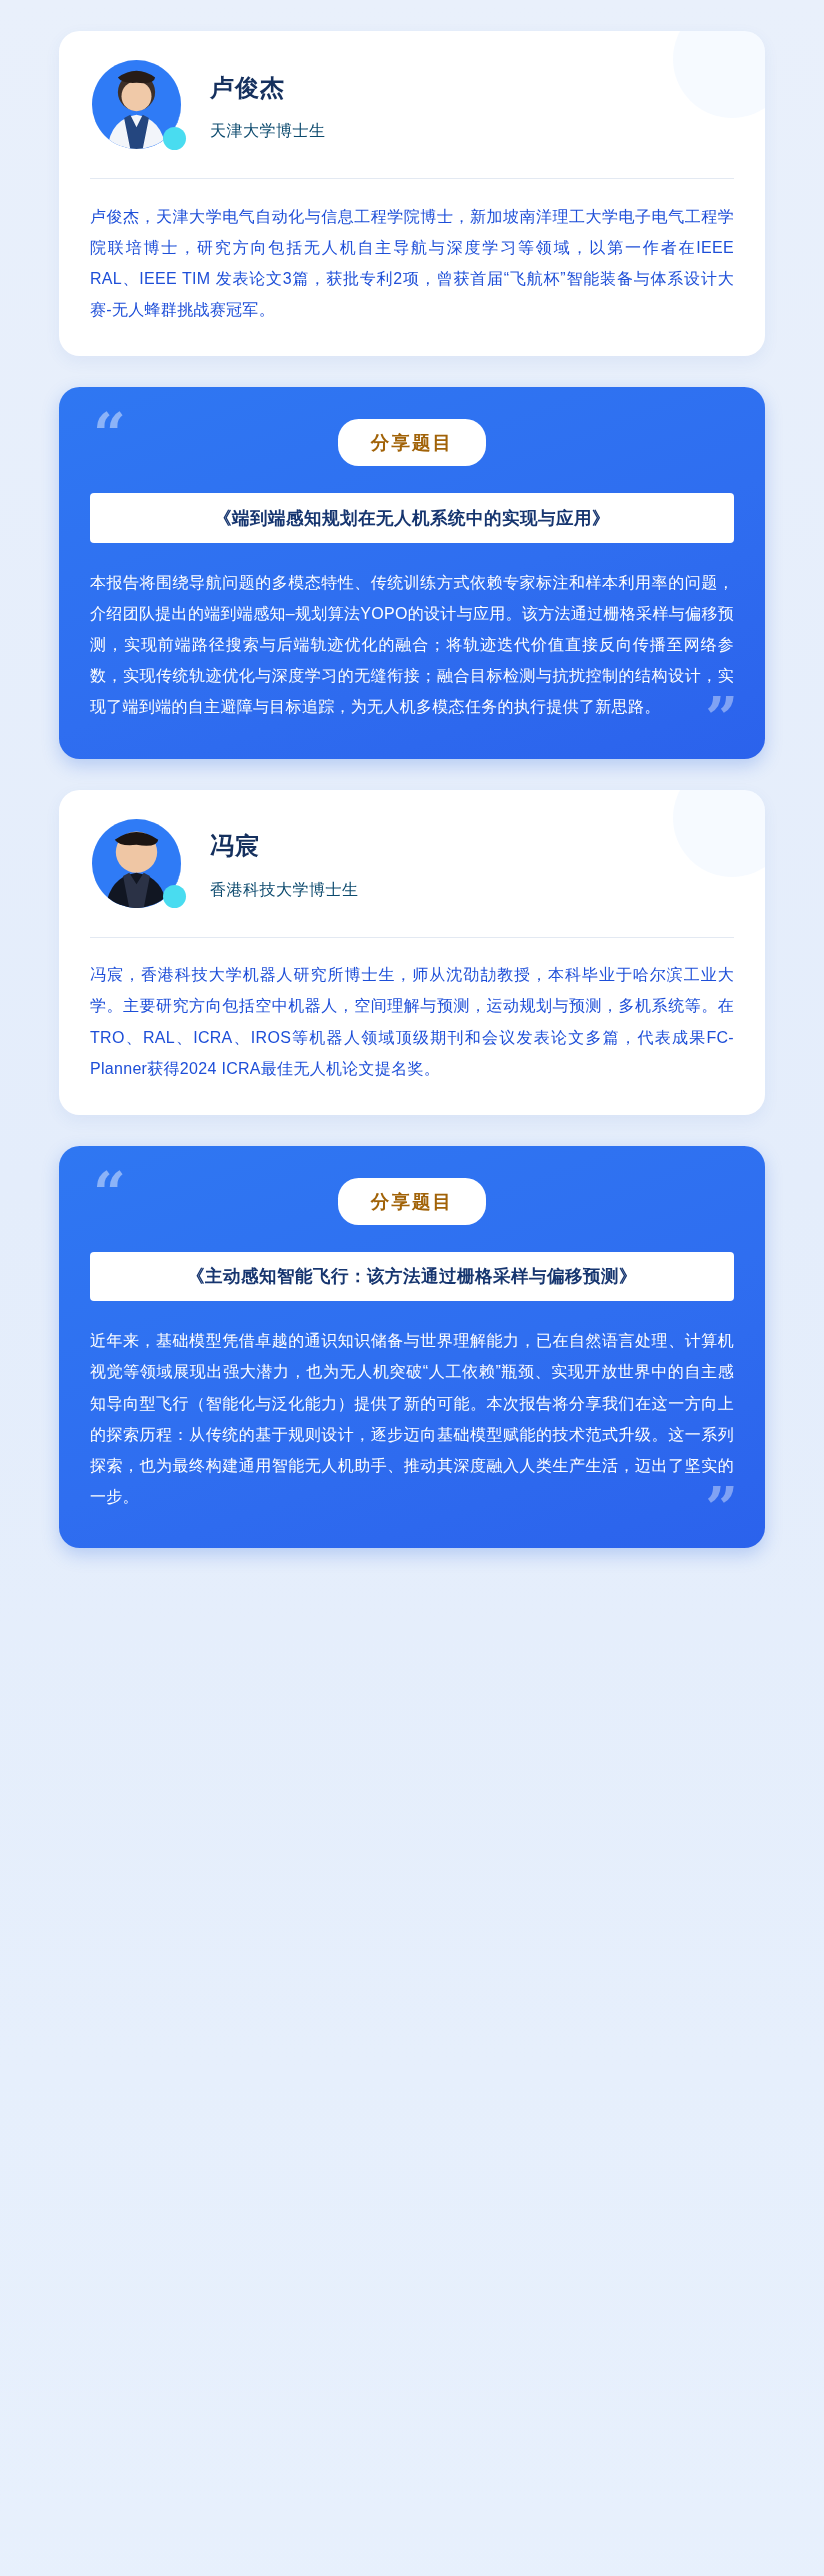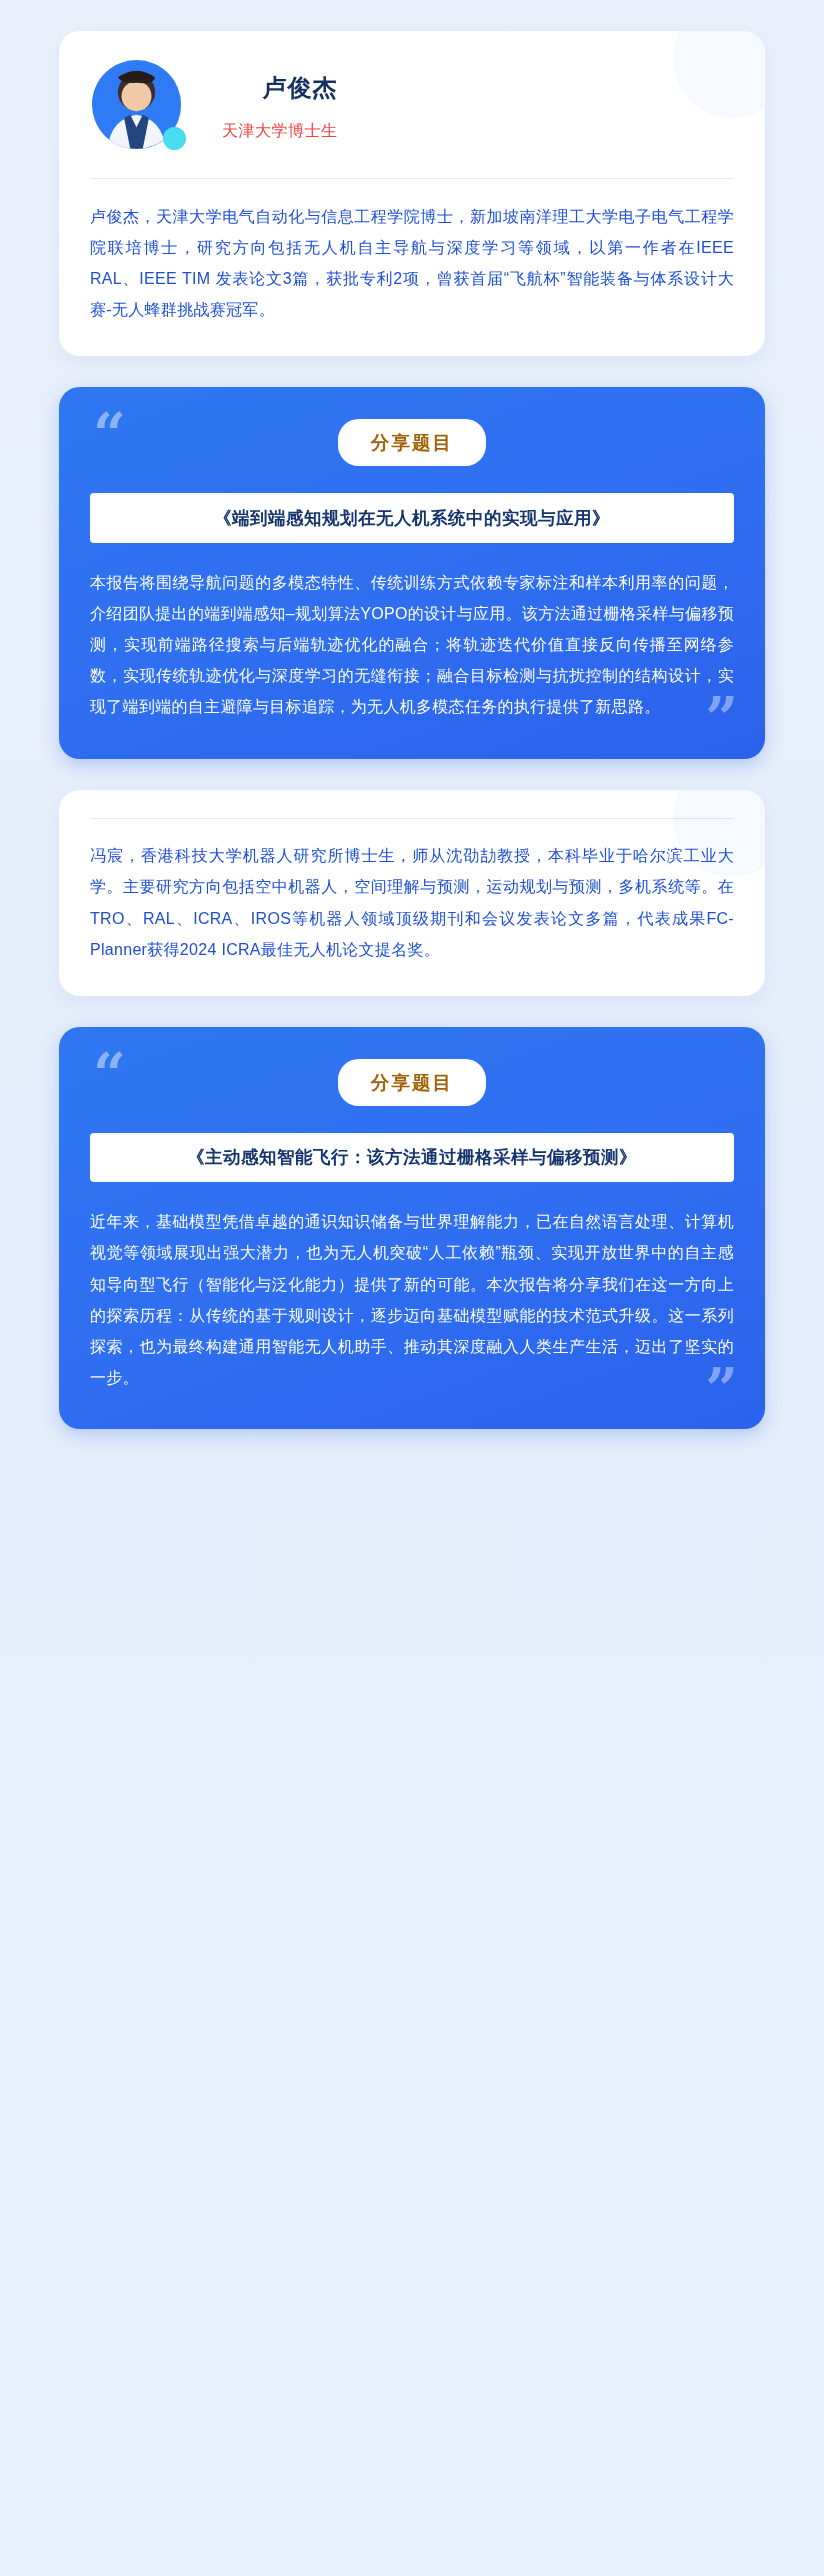--- a/index.html
+++ b/index.html
@@ -60,27 +60,25 @@
     border-radius: 50%;
     background: #49dcf0;
   }
   .speaker-meta { padding-top: 3.1px; }
   .speaker-name {
     font-size: 24px;
     font-weight: bold;
     color: #15305e;
     letter-spacing: 1px;
     margin-bottom: 17.5px;
-    text-align: right;
   }
   .speaker-role {
     font-size: 16px;
-    color: #ef4444;
+    color: #0c4a6e;
     letter-spacing: 0.5px;
-    margin-left: 12px;
   }
   .divider-line {
     height: 1px;
     background: #e3e9f2;
     margin: 0 0 21.6px 0;
   }
   .speaker-bio {
     font-size: 16px;
     line-height: 1.95;
     color: #1d4ed8;
@@ -202,20 +200,39 @@
     <div class="topic-body">
       <p>本报告将围绕导航问题的多模态特性、传统训练方式依赖专家标注和样本利用率的问题，介绍团队提出的端到端感知–规划算法YOPO的设计与应用。该方法通过栅格采样与偏移预测，实现前端路径搜索与后端轨迹优化的融合；将轨迹迭代价值直接反向传播至网络参数，实现传统轨迹优化与深度学习的无缝衔接；融合目标检测与抗扰控制的结构设计，实现了端到端的自主避障与目标追踪，为无人机多模态任务的执行提供了新思路。</p>
     </div>
     <span class="quote-close">”</span>
   </div>
 
   <div class="section-gap"></div>
 
   <div class="speaker-card">
     <div class="deco-blob-1"></div>
+    <div class="speaker-head">
+      <div class="avatar-wrap">
+        <div class="avatar-blob"></div>
+        <div class="avatar-photo">
+          <svg viewBox="0 0 172 172" xmlns="http://www.w3.org/2000/svg">
+            <rect width="172" height="172" fill="#2f7bf6"></rect>
+            <circle cx="86" cy="64" r="40" fill="#efc6a4"></circle>
+            <path d="M44 40 Q86 10 128 40 Q126 56 86 50 Q54 54 44 40 Z" fill="#1c1512"></path>
+            <path d="M26 172 Q34 112 86 104 Q138 112 146 172 Z" fill="#111622"></path>
+            <path d="M72 104 L86 126 L100 104 L112 110 L100 172 L72 172 L60 110 Z" fill="#2b3246"></path>
+          </svg>
+        </div>
+        <div class="avatar-dot"></div>
+      </div>
+      <div class="speaker-meta">
+        <div class="speaker-name">冯宸</div>
+        <div class="speaker-role">香港科技大学博士生</div>
+      </div>
+    </div>
     <div class="divider-line"></div>
     <div class="speaker-bio">冯宸，香港科技大学机器人研究所博士生，师从沈劭劼教授，本科毕业于哈尔滨工业大学。主要研究方向包括空中机器人，空间理解与预测，运动规划与预测，多机系统等。在TRO、RAL、ICRA、IROS等机器人领域顶级期刊和会议发表论文多篇，代表成果FC-Planner获得2024 ICRA最佳无人机论文提名奖。</div>
   </div>
 
   <div class="topic-card">
     <div class="topic-header">
       <span class="quote-open">“</span>
       <span class="topic-pill">分享题目</span>
     </div>
     <div class="topic-title">《主动感知智能飞行：该方法通过栅格采样与偏移预测》</div>

